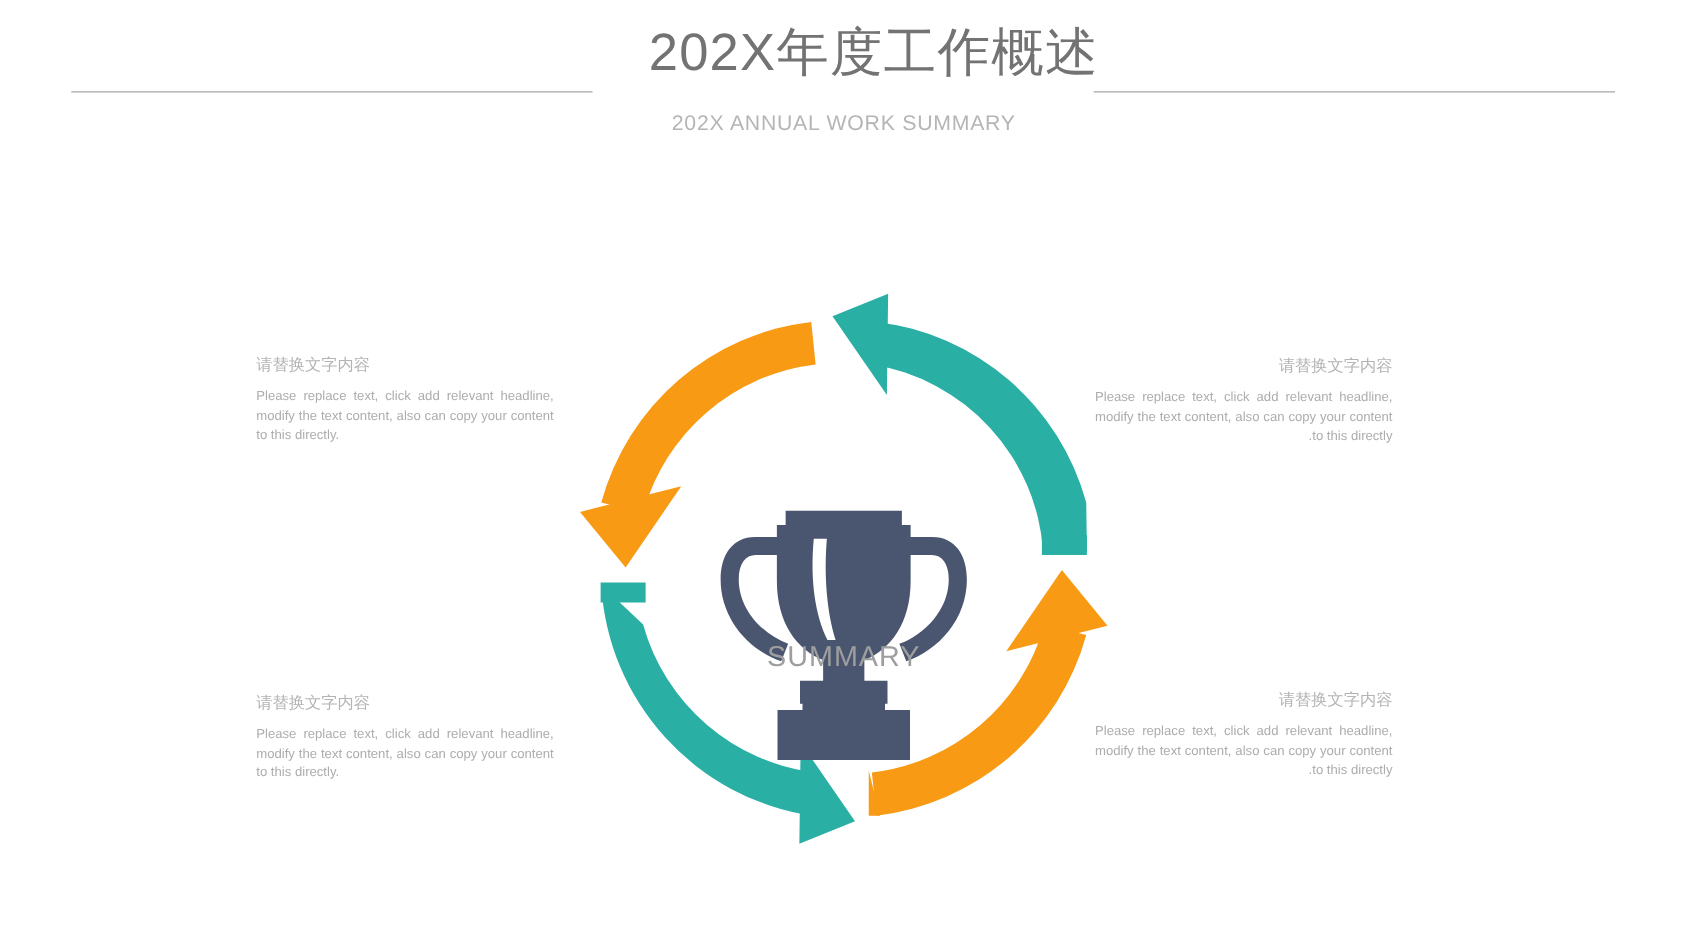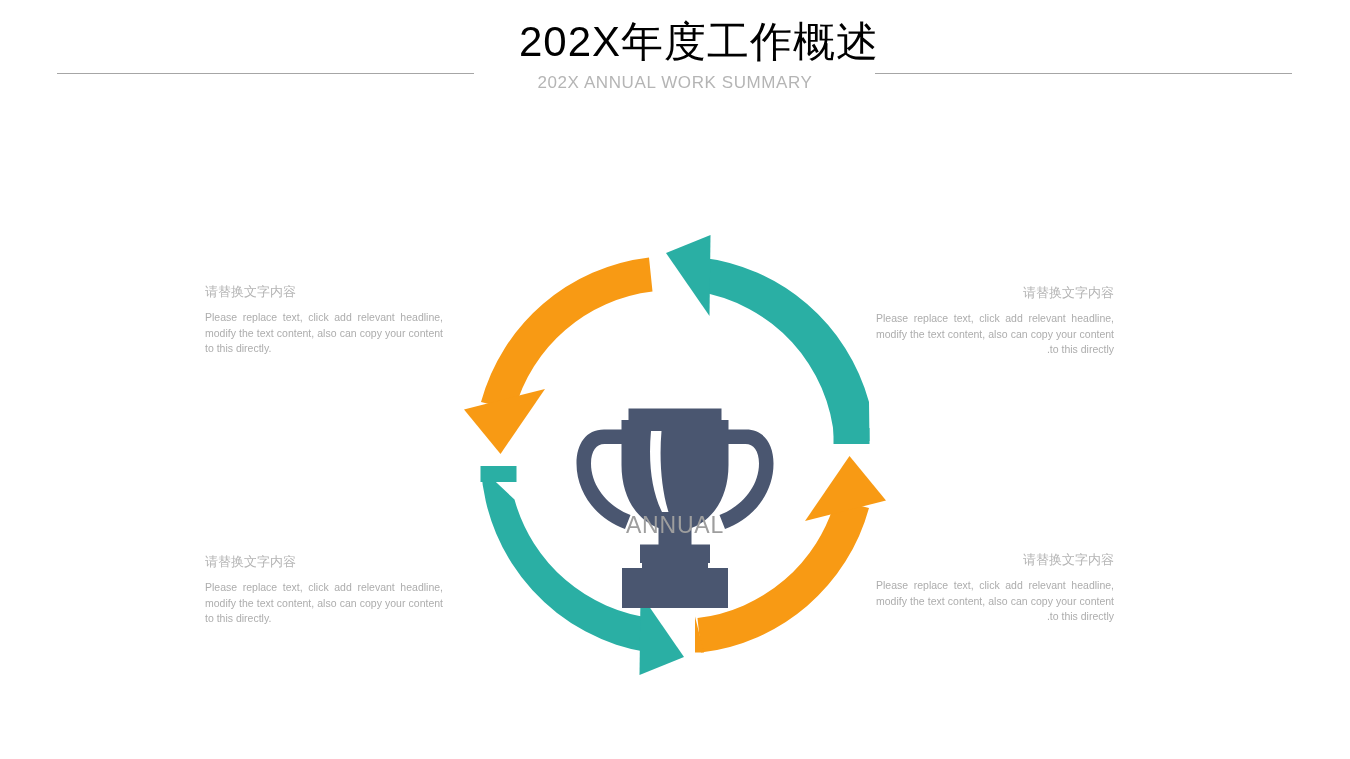--- a/index.html
+++ b/index.html
@@ -36,28 +36,28 @@
   .title-block {
     position: absolute;
     left: 0;
     top: 16px;
     width: 1350px;
     text-align: center;
   }
   .main-title {
     font-size: 42px;
     line-height: 52px;
-    color: #000000;
+    color: #737373;
     letter-spacing: 1px;
     font-weight: 400;
     white-space: nowrap;
     padding-left: 48px;
   }
   .sub-title {
-    margin-top: 4px;
+    margin-top: 20px;
     font-size: 17px;
     line-height: 22px;
     color: #b5b5b5;
     letter-spacing: 0.6px;
     white-space: nowrap;
   }
 
   
   .callout {
     position: absolute;
@@ -253,13 +253,13 @@
 
       <path fill="#ffffff" d="M 199.0 199.0
                C 196.0 232.0 200.0 260.0 210.0 280.0
                L 216.5 280.0
                C 209.5 258.0 207.0 228.0 209.5 199.0
                Z"></path>
     </g>
   </svg>
 </div>
 
-<div class="success-label">ANNUAL</div>
+<div class="success-label">SUMMARY</div>
 
 </body></html>

